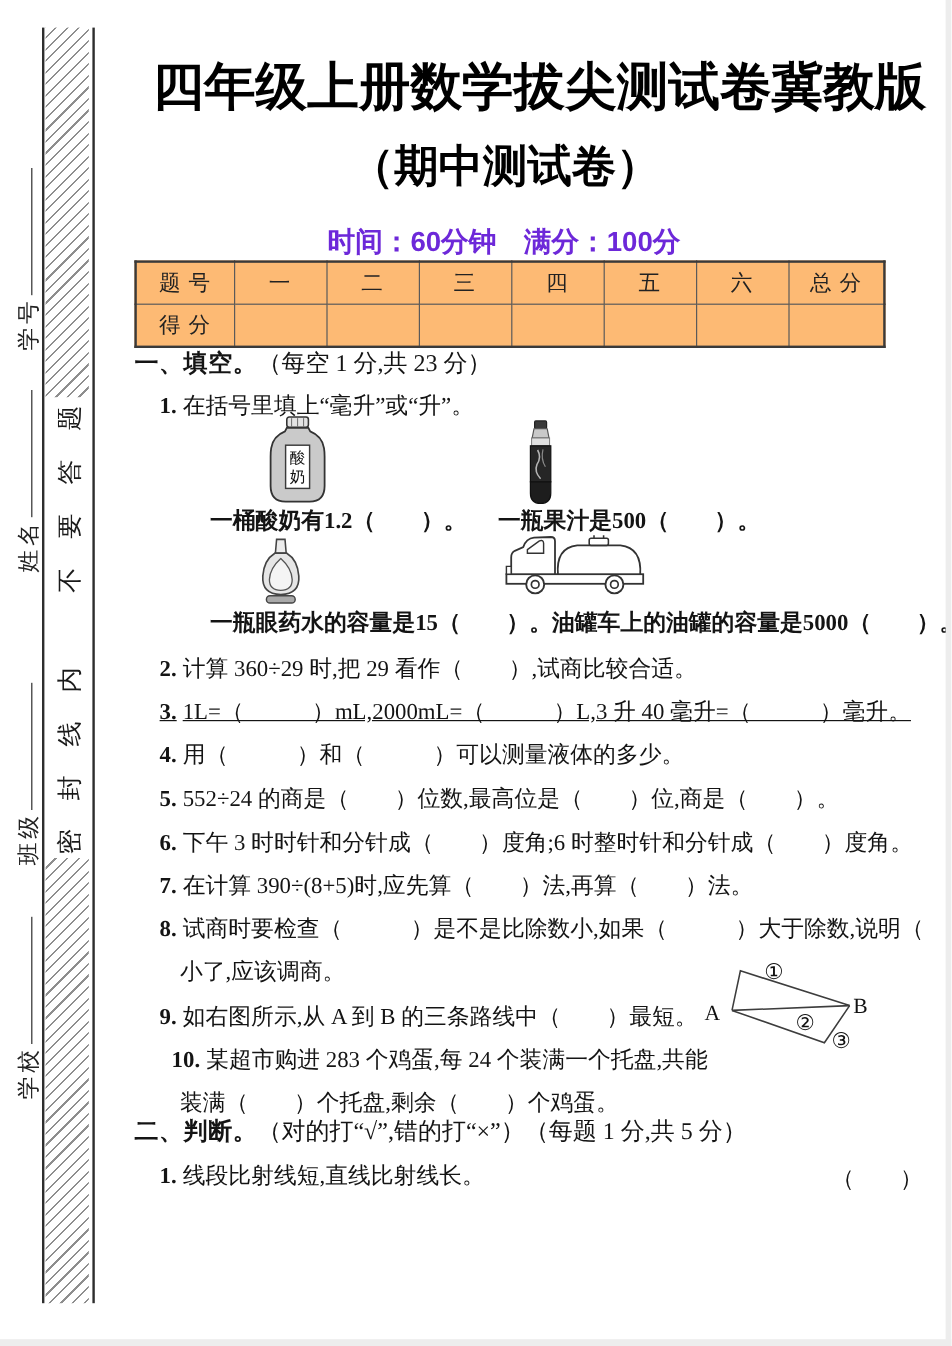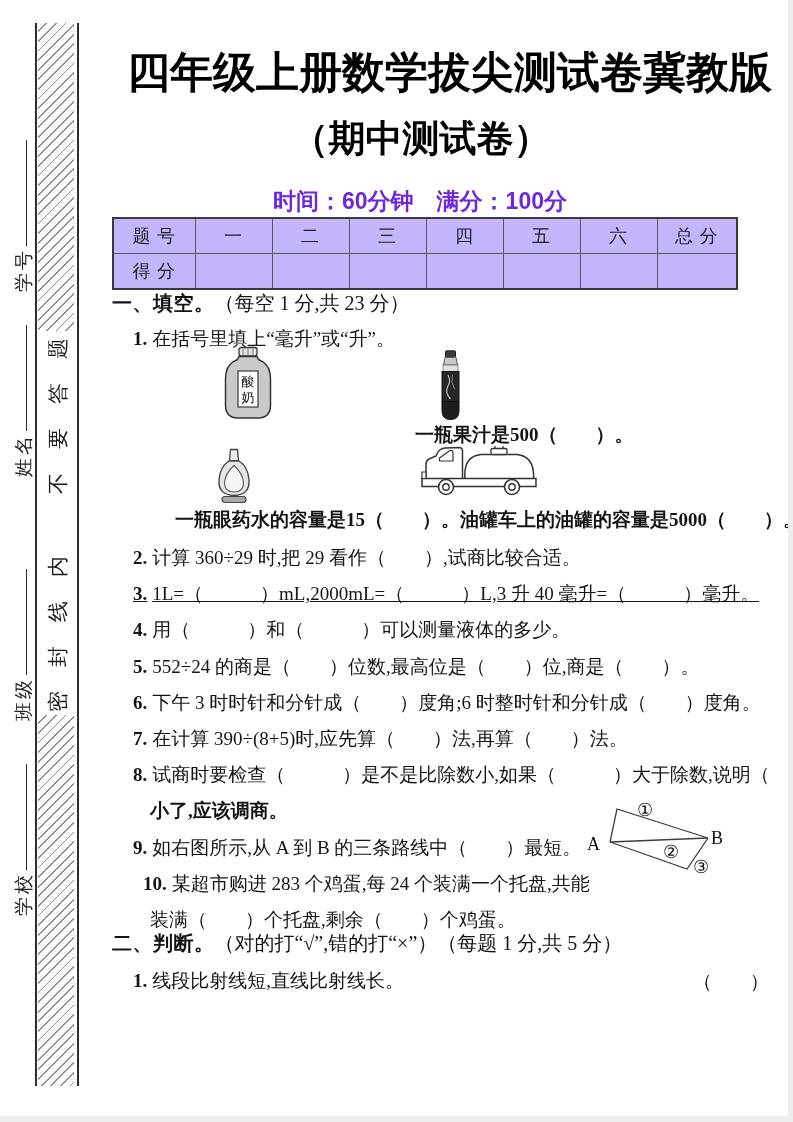--- a/index.html
+++ b/index.html
@@ -34,21 +34,21 @@
          font-size:43px;letter-spacing:0px;color:#000;white-space:nowrap;margin-left:21px;}
   .subtitle{position:absolute;left:106px;top:114px;width:630px;text-align:center;
             font-family:"Liberation Sans","DejaVu Sans",sans-serif;font-weight:bold;
             font-size:37px;color:#000;white-space:nowrap;}
   .meta{position:absolute;left:106px;top:186px;width:628px;text-align:center;
         font-family:"Liberation Sans","DejaVu Sans",sans-serif;font-weight:bold;
         font-size:23px;color:#6d28d9;white-space:nowrap;}
 
   
   .score-table{position:absolute;left:112px;top:217px;border-collapse:collapse;
-               border:2px solid #3a3a3a;table-layout:fixed;background:#c4b5fd;}
+               border:2px solid #3a3a3a;table-layout:fixed;background:#fdba74;}
   .score-table td{border:1px solid #5a5a5a;height:34px;text-align:center;
                   font-size:18px;letter-spacing:1px;padding:0;color:#222;}
 
   
   .q{position:absolute;white-space:nowrap;font-size:19px;color:#141414;line-height:23px;}
   .qnum{font-weight:bold;margin-right:5px;}
   .sec-bold{font-weight:bold;font-size:20px;letter-spacing:0.5px;}
   .sec-note{font-size:20px;}
   .cap{font-weight:bold;}
   .fig{position:absolute;}
@@ -127,20 +127,21 @@
   <svg class="fig" style="left:438px;top:350px;" width="25" height="71" viewBox="0 0 25 71">
     <rect x="7.5" y="0.8" width="10" height="6.5" rx="1" fill="#3a3a3a" stroke="#222" stroke-width="1"></rect>
     <path d="M7 7.3 H18 L19.5 15 H5.5 Z" fill="#c9c9c9" stroke="#555" stroke-width="1"></path>
     <rect x="5" y="15" width="15" height="6.5" fill="#e0e0e0" stroke="#777" stroke-width="0.8"></rect>
     <rect x="4" y="21.5" width="17" height="30" fill="#262626" stroke="#111" stroke-width="1"></rect>
     <path d="M10 25 q3.5 6 -0.5 12 q-2.5 6 3 12" fill="none" stroke="#b5b5b5" stroke-width="1.3"></path>
     <path d="M14.5 24.5 q-2 8 2 14.5" fill="none" stroke="#8a8a8a" stroke-width="1"></path>
     <path d="M4 51.5 H21 V61 Q21 69.5 12.5 69.5 Q4 69.5 4 61 Z" fill="#1d1d1d" stroke="#111" stroke-width="1"></path>
   </svg>
 
+  <div class="q cap" style="left:175px;top:423px;">一桶酸奶有1.2（　　）。</div>
   <div class="q cap" style="left:415px;top:423px;">一瓶果汁是500（　　）。</div>
 
   <svg class="fig" style="left:215px;top:448px;" width="38" height="58" viewBox="0 0 38 58">
     <path d="M15.5 1.5 h7 l1 11.5 h-9 Z" fill="#ececec" stroke="#444" stroke-width="1.3"></path>
     <path d="M14 13 h10 Q33 18.5 34 32 Q35 47 19 47.5 Q3 47 4 32 Q5 18.5 14 13 Z" fill="#e6e6e6" stroke="#444" stroke-width="1.4"></path>
     <path d="M19 17.5 Q10 25.5 9.5 35 Q9.5 44 19 44 Q28.5 44 28.5 35 Q28 25.5 19 17.5 Z" fill="#f4f4f4" stroke="#555" stroke-width="1.1"></path>
     <rect x="7" y="48.5" width="24" height="6" rx="3" fill="#a9a9a9" stroke="#444" stroke-width="1.2"></rect>
   </svg>
 
   <svg class="fig" style="left:419px;top:441px;" width="130" height="58" viewBox="0 0 130 58">
@@ -160,21 +161,21 @@
 
   <div class="q cap" style="left:175px;top:508px;">一瓶眼药水的容量是15（　　）。油罐车上的油罐的容量是5000（　　）。</div>
 
   <div class="q" style="left:133px;top:546px;"><span class="qnum">2.</span><span>计算 360÷29 时,把 29 看作（　　）,试商比较合适。</span></div>
   <div class="q" style="left:133px;top:582px;text-decoration:underline;"><span class="qnum">3.</span><span>1L=（　　　）mL,2000mL=（　　　）L,3 升 40 毫升=（　　　）毫升。</span></div>
   <div class="q" style="left:133px;top:618px;"><span class="qnum">4.</span><span>用（　　　）和（　　　）可以测量液体的多少。</span></div>
   <div class="q" style="left:133px;top:655px;"><span class="qnum">5.</span><span>552÷24 的商是（　　）位数,最高位是（　　）位,商是（　　）。</span></div>
   <div class="q" style="left:133px;top:691px;"><span class="qnum">6.</span><span>下午 3 时时针和分针成（　　）度角;6 时整时针和分针成（　　）度角。</span></div>
   <div class="q" style="left:133px;top:727px;"><span class="qnum">7.</span><span>在计算 390÷(8+5)时,应先算（　　）法,再算（　　）法。</span></div>
   <div class="q" style="left:133px;top:763px;"><span class="qnum">8.</span><span>试商时要检查（　　　）是不是比除数小,如果（　　　）大于除数,说明（　　）</span></div>
-  <div class="q" style="left:150px;top:799px;font-weight:bold;">小了,应该调商。</div>
+  <div class="q" style="left:150px;top:799px;">小了,应该调商。</div>
   <div class="q" style="left:133px;top:836px;"><span class="qnum">9.</span><span>如右图所示,从 A 到 B 的三条路线中（　　）最短。</span></div>
   <div class="q" style="left:143px;top:872px;"><span class="qnum">10.</span><span>某超市购进 283 个鸡蛋,每 24 个装满一个托盘,共能</span></div>
   <div class="q" style="left:150px;top:908px;">装满（　　）个托盘,剩余（　　）个鸡蛋。</div>
 
   <svg class="fig" style="left:584px;top:784px;" width="206" height="104" viewBox="0 0 206 104">
     <polyline points="26,58 33,25 124,54" fill="none" stroke="#3d3d3d" stroke-width="1.3"></polyline>
     <line x1="26" y1="58" x2="124" y2="54" stroke="#3d3d3d" stroke-width="1.3"></line>
     <polyline points="26,58 103,85 124,54" fill="none" stroke="#3d3d3d" stroke-width="1.3"></polyline>
     <text x="3" y="66" font-size="18" fill="#111" font-family="Liberation Serif, DejaVu Serif, serif">A</text>
     <text x="127" y="60" font-size="18" fill="#111" font-family="Liberation Serif, DejaVu Serif, serif">B</text>

